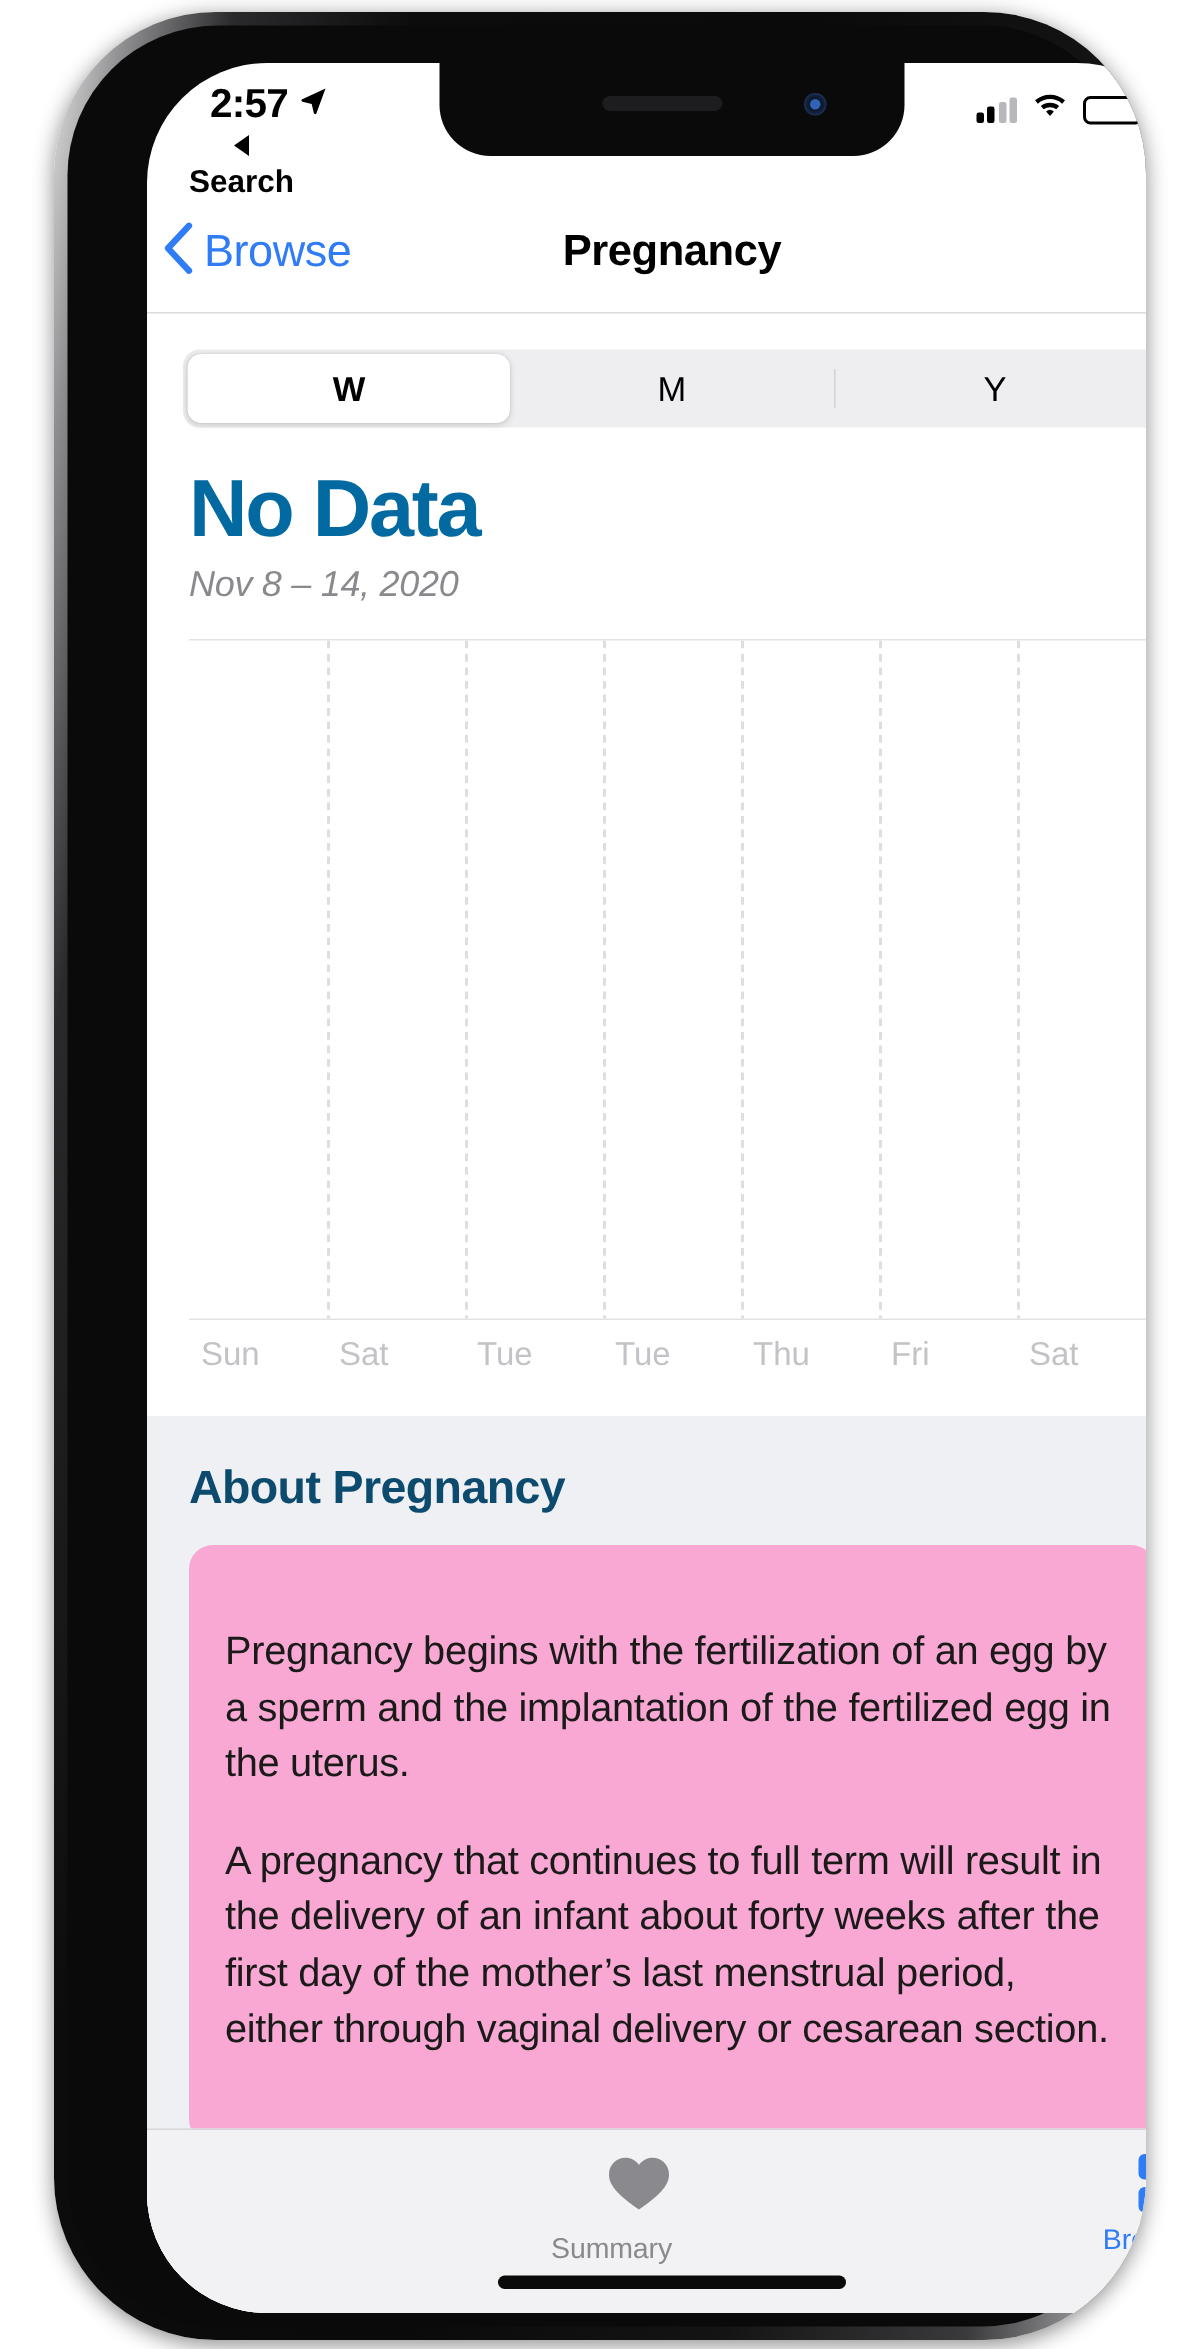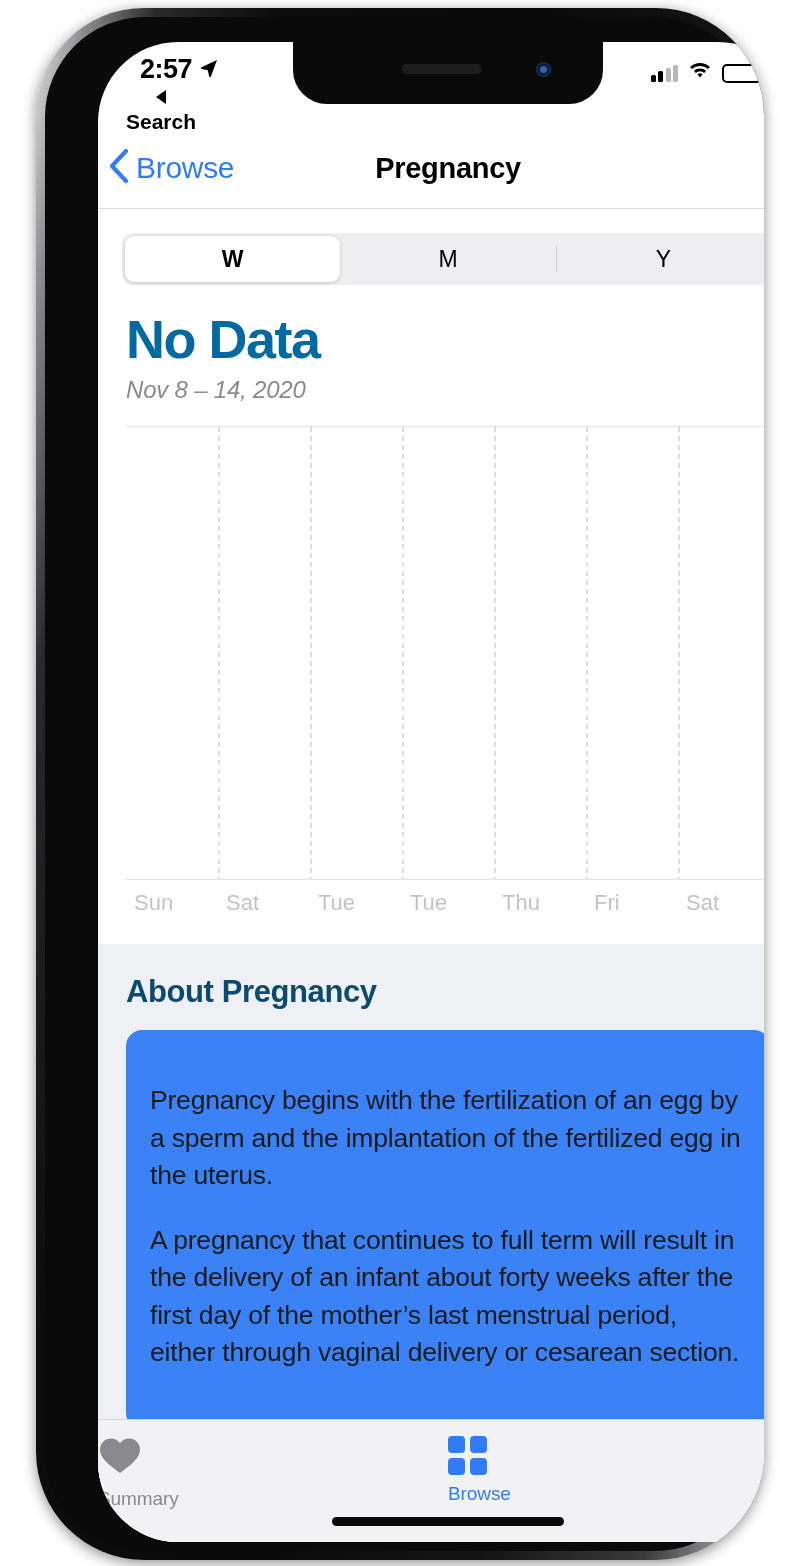--- a/index.html
+++ b/index.html
@@ -315,21 +315,21 @@
     box-sizing: border-box;
   }
   #about-title {
     font-size: 31px;
     font-weight: bold;
     color: #0c4a6e;
     letter-spacing: -0.4px;
   }
   #about-card {
     margin-top: 20px;
-    background: #3b82f6;
+    background: #f9a8d4;
     border-radius: 16px;
     padding: 26px 24px 30px 24px;
   }
   .about-para {
     font-size: 26.5px;
     line-height: 1.42;
     color: #1a1a1a;
     letter-spacing: -0.2px;
   }
   .about-para + .about-para { margin-top: 26px; }
@@ -355,21 +355,21 @@
     height: 122px;
     background: #f2f2f4;
     border-top: 1px solid #d6d6da;
     display: flex;
     z-index: 35;
   }
   .tab {
     flex: 1;
     display: flex;
     flex-direction: column;
-    align-items: flex-start;
+    align-items: flex-end;
     padding-top: 16px;
     cursor: pointer;
   }
   .tab-label {
     margin-top: 8px;
     font-size: 19px;
     letter-spacing: -0.1px;
   }
   .tab.inactive .tab-label { color: #8a8a8e; }
   .tab.active .tab-label { color: #2f7cf6; }

